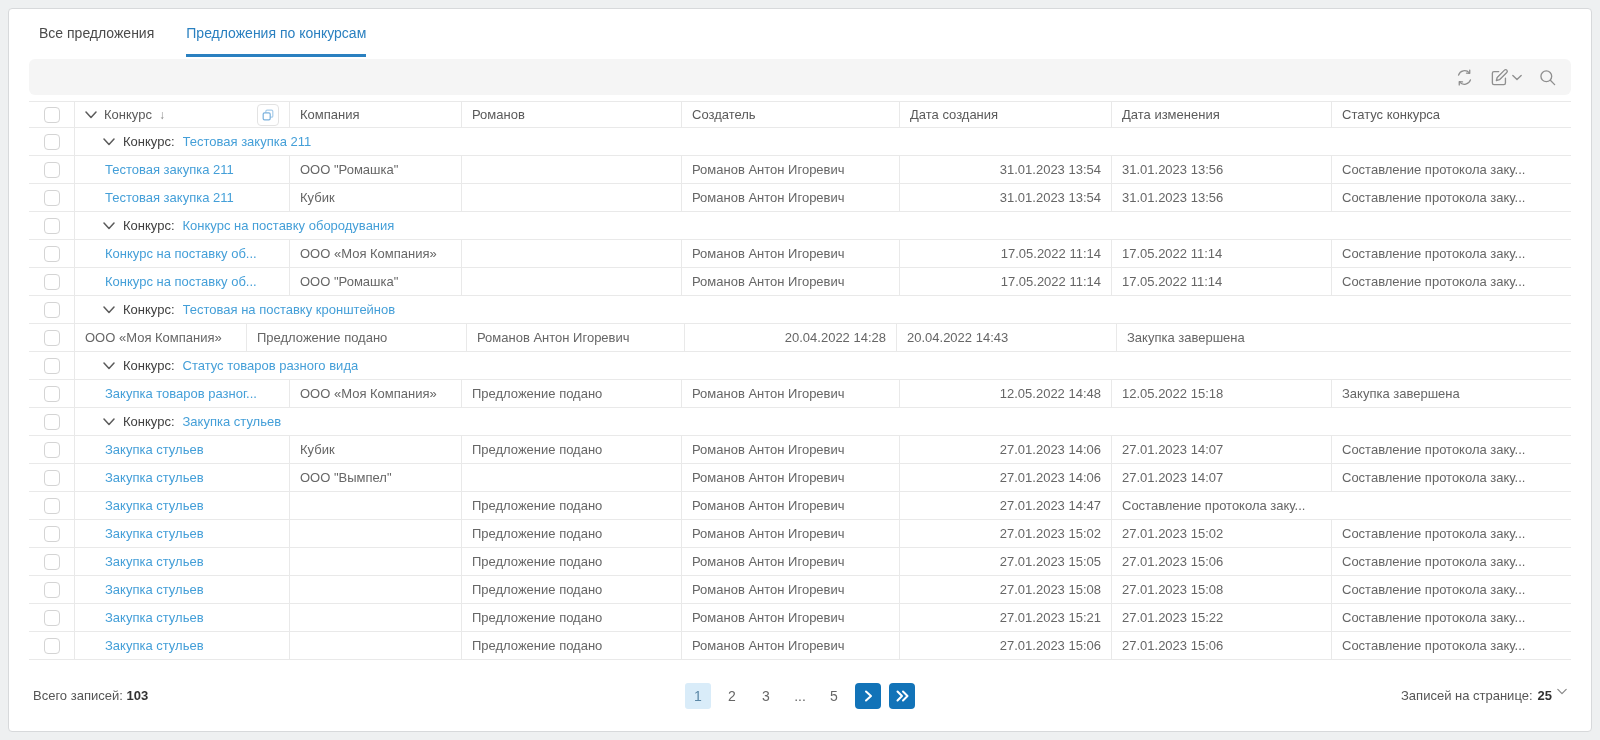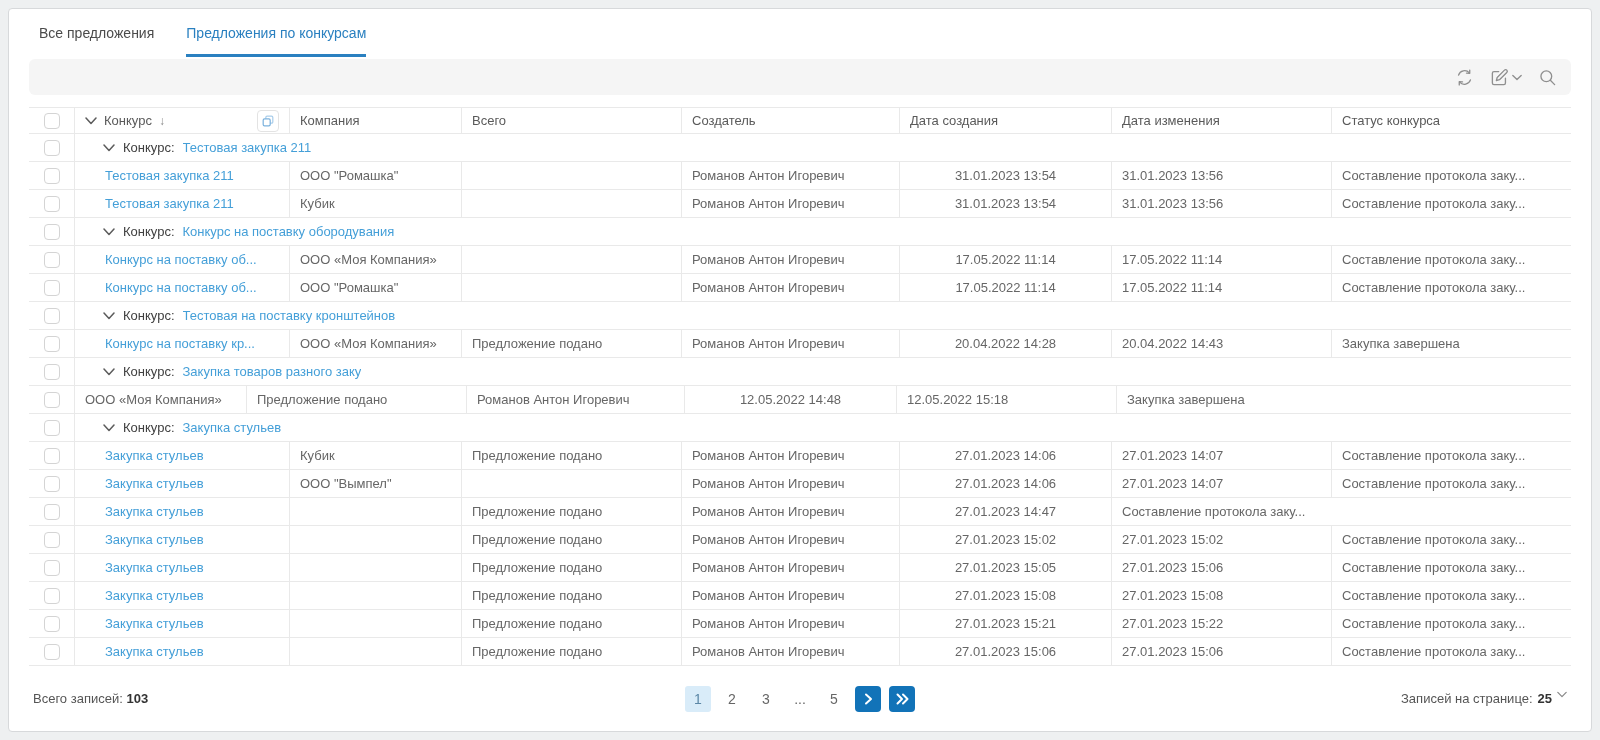--- a/index.html
+++ b/index.html
@@ -25,33 +25,33 @@
        border-bottom:3px solid transparent;padding-top:2px}
   .tab.active{color:var(--accent);border-bottom-color:var(--accent)}
   
   .toolbar{flex:none;margin:2px 20px 0;height:36px;background:var(--toolbarBg);
            border-radius:6px;display:flex;align-items:center;justify-content:flex-end;
            gap:16px;padding:0 14px}
   .tb-ic{display:flex;align-items:center;color:var(--icon);cursor:pointer}
   .tb-ic svg{display:block}
   .editwrap{display:flex;align-items:center;gap:3px}
   
-  .table{flex:none;margin:12px 20px 0;border-top:1px solid var(--line)}
+  .table{flex:none;margin:6px 20px 0;border-top:1px solid var(--line)}
   .trow{display:flex;align-items:center;border-bottom:1px solid var(--line)}
   .thead{height:26px;color:var(--head)}
   .drow,.grow{height:28px}
   .cell{height:100%;display:flex;align-items:center;padding:0 10px;overflow:hidden;
         white-space:nowrap;text-overflow:ellipsis;border-left:1px solid var(--line)}
   .cell:first-child{border-left:none}
   .c-check{width:45px;flex:none;justify-content:center}
   .c-konkurs{width:215px;flex:none}
   .c-company{width:172px;flex:none}
   .c-status{width:220px;flex:none}
   .c-creator{width:218px;flex:none}
-  .c-created{width:212px;flex:none;justify-content:center}
+  .c-created{width:212px;flex:none;justify-content:flex-end}
   .c-modified{width:220px;flex:none;justify-content:flex-start}
   .c-cstatus{flex:1;min-width:0}
   .cell span.trunc{overflow:hidden;text-overflow:ellipsis;white-space:nowrap}
   .thead .c-konkurs{padding-left:10px;gap:7px}
   .hgroupwrap{display:flex;align-items:center;gap:7px;flex:1;min-width:0}
   .sortarrow{color:#8a8a8a;font-size:12px}
   .copybtn{width:22px;height:22px;background:#fff;border:1px solid #e3e3e3;border-radius:4px;
            display:flex;align-items:center;justify-content:center;cursor:pointer;flex:none}
   .checkbox{width:16px;height:16px;border:1px solid #d4d4d4;border-radius:4px;background:#fff;
             cursor:pointer;flex:none}
@@ -132,21 +132,21 @@
           <span class="sortarrow">↓</span>
         </span>
         <span class="copybtn">
           <svg width="14" height="14" viewBox="0 0 16 16" fill="none" stroke-linejoin="round">
             <rect x="5.5" y="2.5" width="8" height="8" rx="1.5" stroke="#a9cdea" stroke-width="1.4" fill="none"></rect>
             <rect x="2.5" y="5.5" width="8" height="8" rx="1.5" stroke="#7cb2dd" stroke-width="1.4" fill="#fff"></rect>
           </svg>
         </span>
       </div>
       <div class="cell c-company">Компания</div>
-      <div class="cell c-status">Всего</div>
+      <div class="cell c-status">Романов</div>
       <div class="cell c-creator">Создатель</div>
       <div class="cell c-created" style="justify-content:flex-start">Дата создания</div>
       <div class="cell c-modified" style="justify-content:flex-start">Дата изменения</div>
       <div class="cell c-cstatus">Статус конкурса</div>
     </div>
     <div>
   <div class="trow grow">
     <div class="cell c-check">
             <span class="checkbox"></span>
           </div>
@@ -296,23 +296,20 @@
       </span>
       <span class="g-label">Конкурс:</span>
       <a class="link">Тестовая на поставку кронштейнов</a>
     </div>
   </div>
 
   <div class="trow drow">
     <div class="cell c-check">
             <span class="checkbox"></span>
           </div>
-    <div class="cell c-konkurs">
-            <a class="link">Конкурс на поставку кр...</a>
-          </div>
     <div class="cell c-company">
             <span class="trunc">ООО «Моя Компания»</span>
           </div>
     <div class="cell c-status">
             <span class="trunc">Предложение подано</span>
           </div>
     <div class="cell c-creator">
             <span class="trunc">Романов Антон Игоревич</span>
           </div>
     <div class="cell c-created">
@@ -330,27 +327,30 @@
     <div class="cell c-check">
             <span class="checkbox"></span>
           </div>
     <div class="g-rest">
       <span class="chev">
         <svg width="12" height="8" viewBox="0 0 12 8" fill="none" stroke="currentColor" stroke-width="1.5" stroke-linecap="round" stroke-linejoin="round">
                 <polyline points="1 1 6 6.5 11 1"></polyline>
               </svg>
       </span>
       <span class="g-label">Конкурс:</span>
-      <a class="link">Закупка товаров разного заку</a>
-    </div>
-  </div>
-
-  <div class="trow drow">
-    <div class="cell c-check">
-            <span class="checkbox"></span>
+      <a class="link">Статус товаров разного вида</a>
+    </div>
+  </div>
+
+  <div class="trow drow">
+    <div class="cell c-check">
+            <span class="checkbox"></span>
+          </div>
+    <div class="cell c-konkurs">
+            <a class="link">Закупка товаров разног...</a>
           </div>
     <div class="cell c-company">
             <span class="trunc">ООО «Моя Компания»</span>
           </div>
     <div class="cell c-status">
             <span class="trunc">Предложение подано</span>
           </div>
     <div class="cell c-creator">
             <span class="trunc">Романов Антон Игоревич</span>
           </div>

